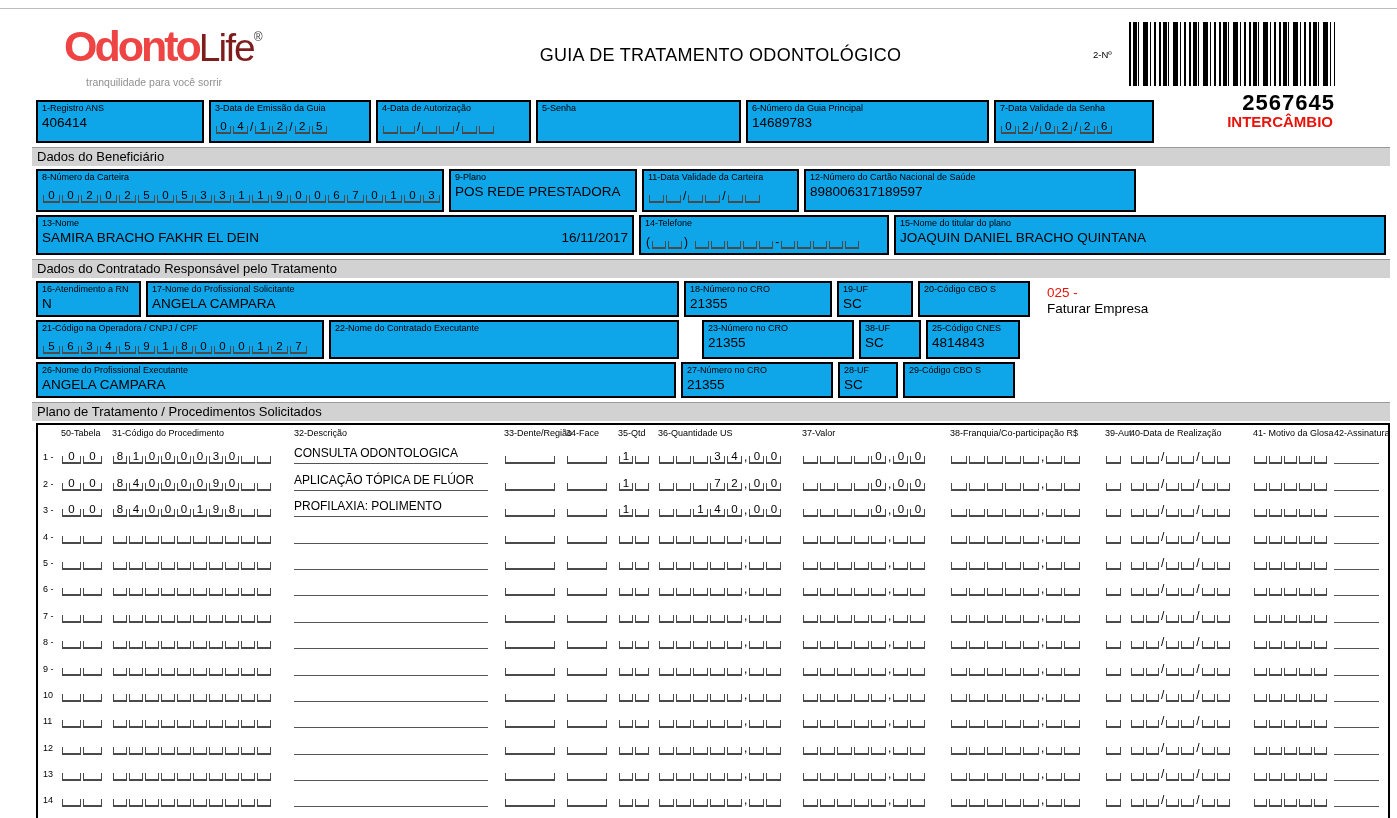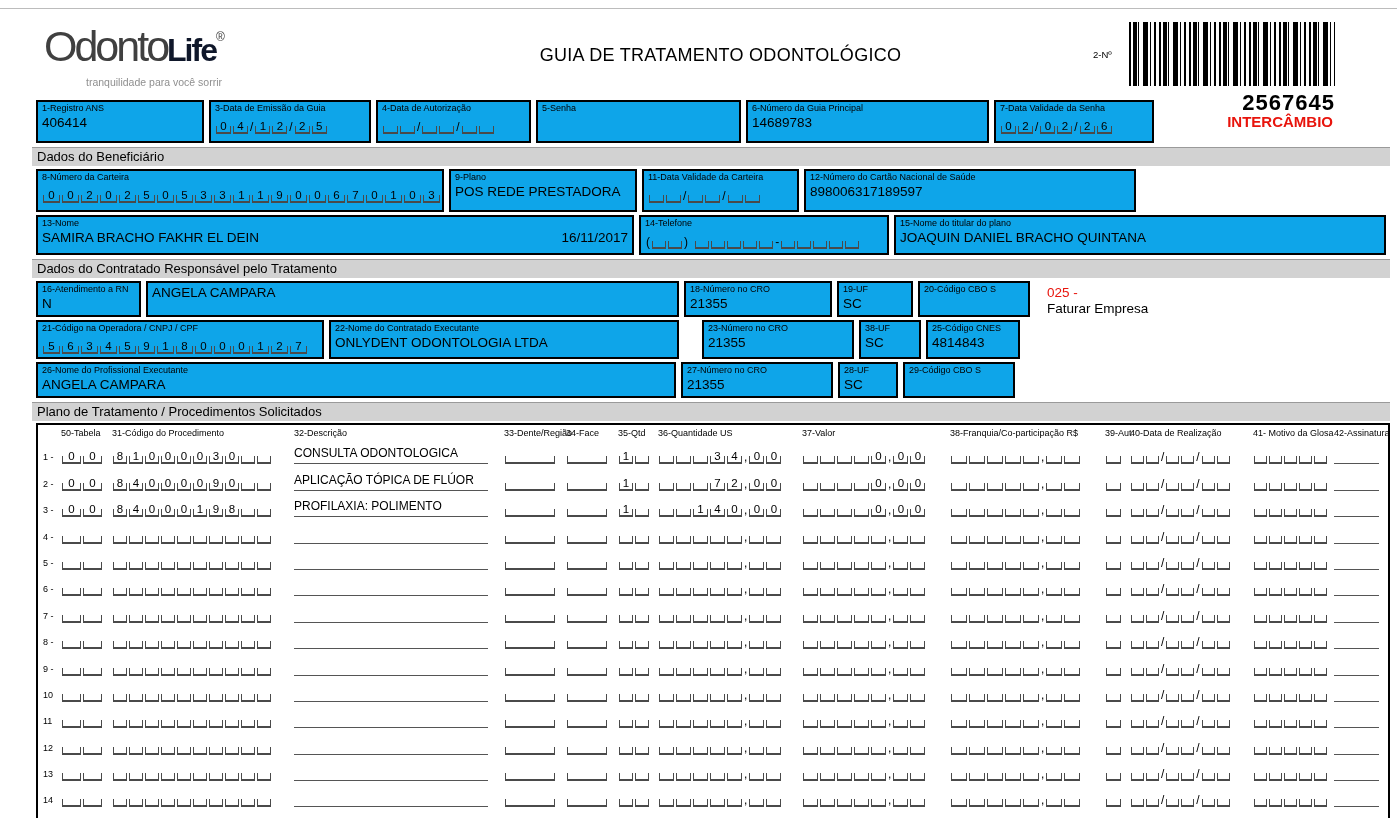--- a/index.html
+++ b/index.html
@@ -4,22 +4,22 @@
 <style>
   html,body{margin:0;padding:0;background:#fff;}
   .page{position:relative;width:1397px;height:818px;background:#fff;overflow:hidden;
         font-family:"Liberation Sans",sans-serif;color:#000;}
   .topline{height:1px;background:#bcbcbc;margin-top:8px;}
 
   
   .hdr{display:flex;margin:6px 0 0 44px;height:82px;}
   .logo{width:320px;}
   .logo-text{line-height:44px;white-space:nowrap;}
-  .lg-o{color:#404040;font-weight:400;font-size:43px;letter-spacing:-3px;}
-  .lg-l{color:#0f172a;font-weight:700;font-size:32px;letter-spacing:-2px;}
+  .lg-o{color:#ef4444;font-weight:700;font-size:43px;letter-spacing:-3px;margin-left:20px;}
+  .lg-l{color:#7f1d1d;font-weight:400;font-size:39px;letter-spacing:-2px;}
   .lg-r{color:#3a3a3a;font-size:12px;vertical-align:20px;}
   .tagline{font-size:10.5px;color:#8f8f8f;margin:-2px 0 0 42px;}
   .title{flex:1;text-align:center;margin-right:320px;padding-top:30px;font-size:18px;letter-spacing:.3px;}
 
   
   .bc-block{position:absolute;top:22px;right:62px;width:242px;}
   .bc-row{display:flex;align-items:center;}
   .bc-label{font-size:9.5px;margin-right:10px;width:26px;}
   .barcode{height:64px;flex:1;background:repeating-linear-gradient(90deg,
       #000 0 2px,#fff 2px 4px,#000 4px 8px,#fff 8px 9px,#000 9px 10px,#fff 10px 14px,
@@ -253,20 +253,21 @@
   </div>
 
   <div class="secbar">Dados do Contratado Responsável pelo Tratamento</div>
 
   <div class="frow">
     <div class="fbox" style="width:105px">
       <div class="flabel">16-Atendimento a RN</div>
       <div class="fvalue">N</div>
     </div>
     <div class="fbox" style="width:533px">
+      <div class="flabel">17-Nome do Profissional Solicitante</div>
       <div class="fvalue">ANGELA CAMPARA</div>
     </div>
     <div class="fbox" style="width:148px">
       <div class="flabel">18-Número no CRO</div>
       <div class="fvalue">21355</div>
     </div>
     <div class="fbox" style="width:76px">
       <div class="flabel">19-UF</div>
       <div class="fvalue">SC</div>
     </div>
@@ -295,21 +296,20 @@
           <span class="ccell">0</span>
           <span class="ccell">0</span>
           <span class="ccell">0</span>
           <span class="ccell">1</span>
           <span class="ccell">2</span>
           <span class="ccell">7</span>
         </div>
     </div>
     <div class="fbox" style="width:350px">
       <div class="flabel">22-Nome do Contratado Executante</div>
-      <div class="fvalue">ONLYDENT ODONTOLOGIA LTDA</div>
     </div>
     <div class="fbox" style="width:152px;margin-left:18px">
       <div class="flabel">23-Número no CRO</div>
       <div class="fvalue">21355</div>
     </div>
     <div class="fbox" style="width:62px">
       <div class="flabel">38-UF</div>
       <div class="fvalue">SC</div>
     </div>
     <div class="fbox" style="width:94px">

